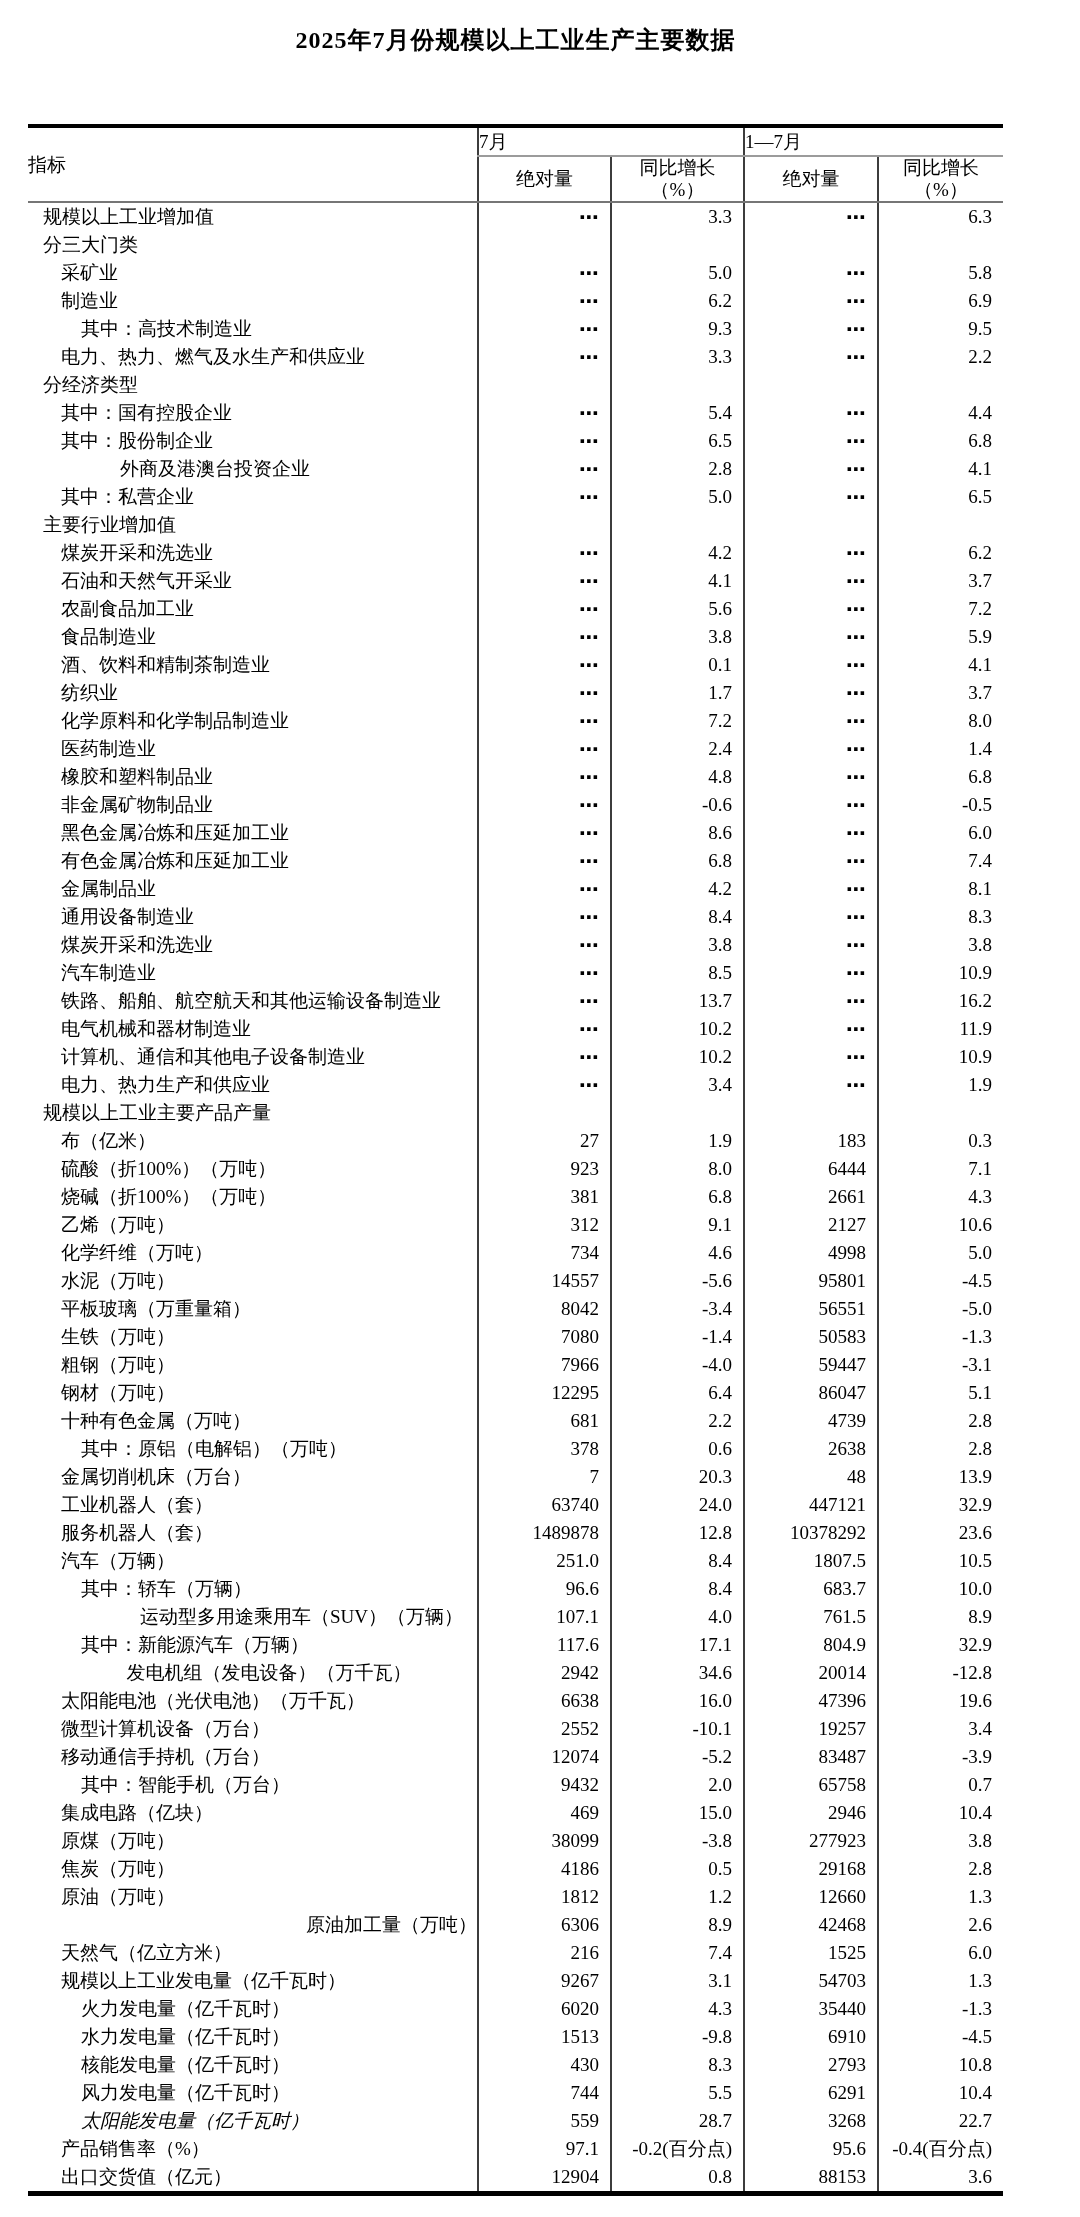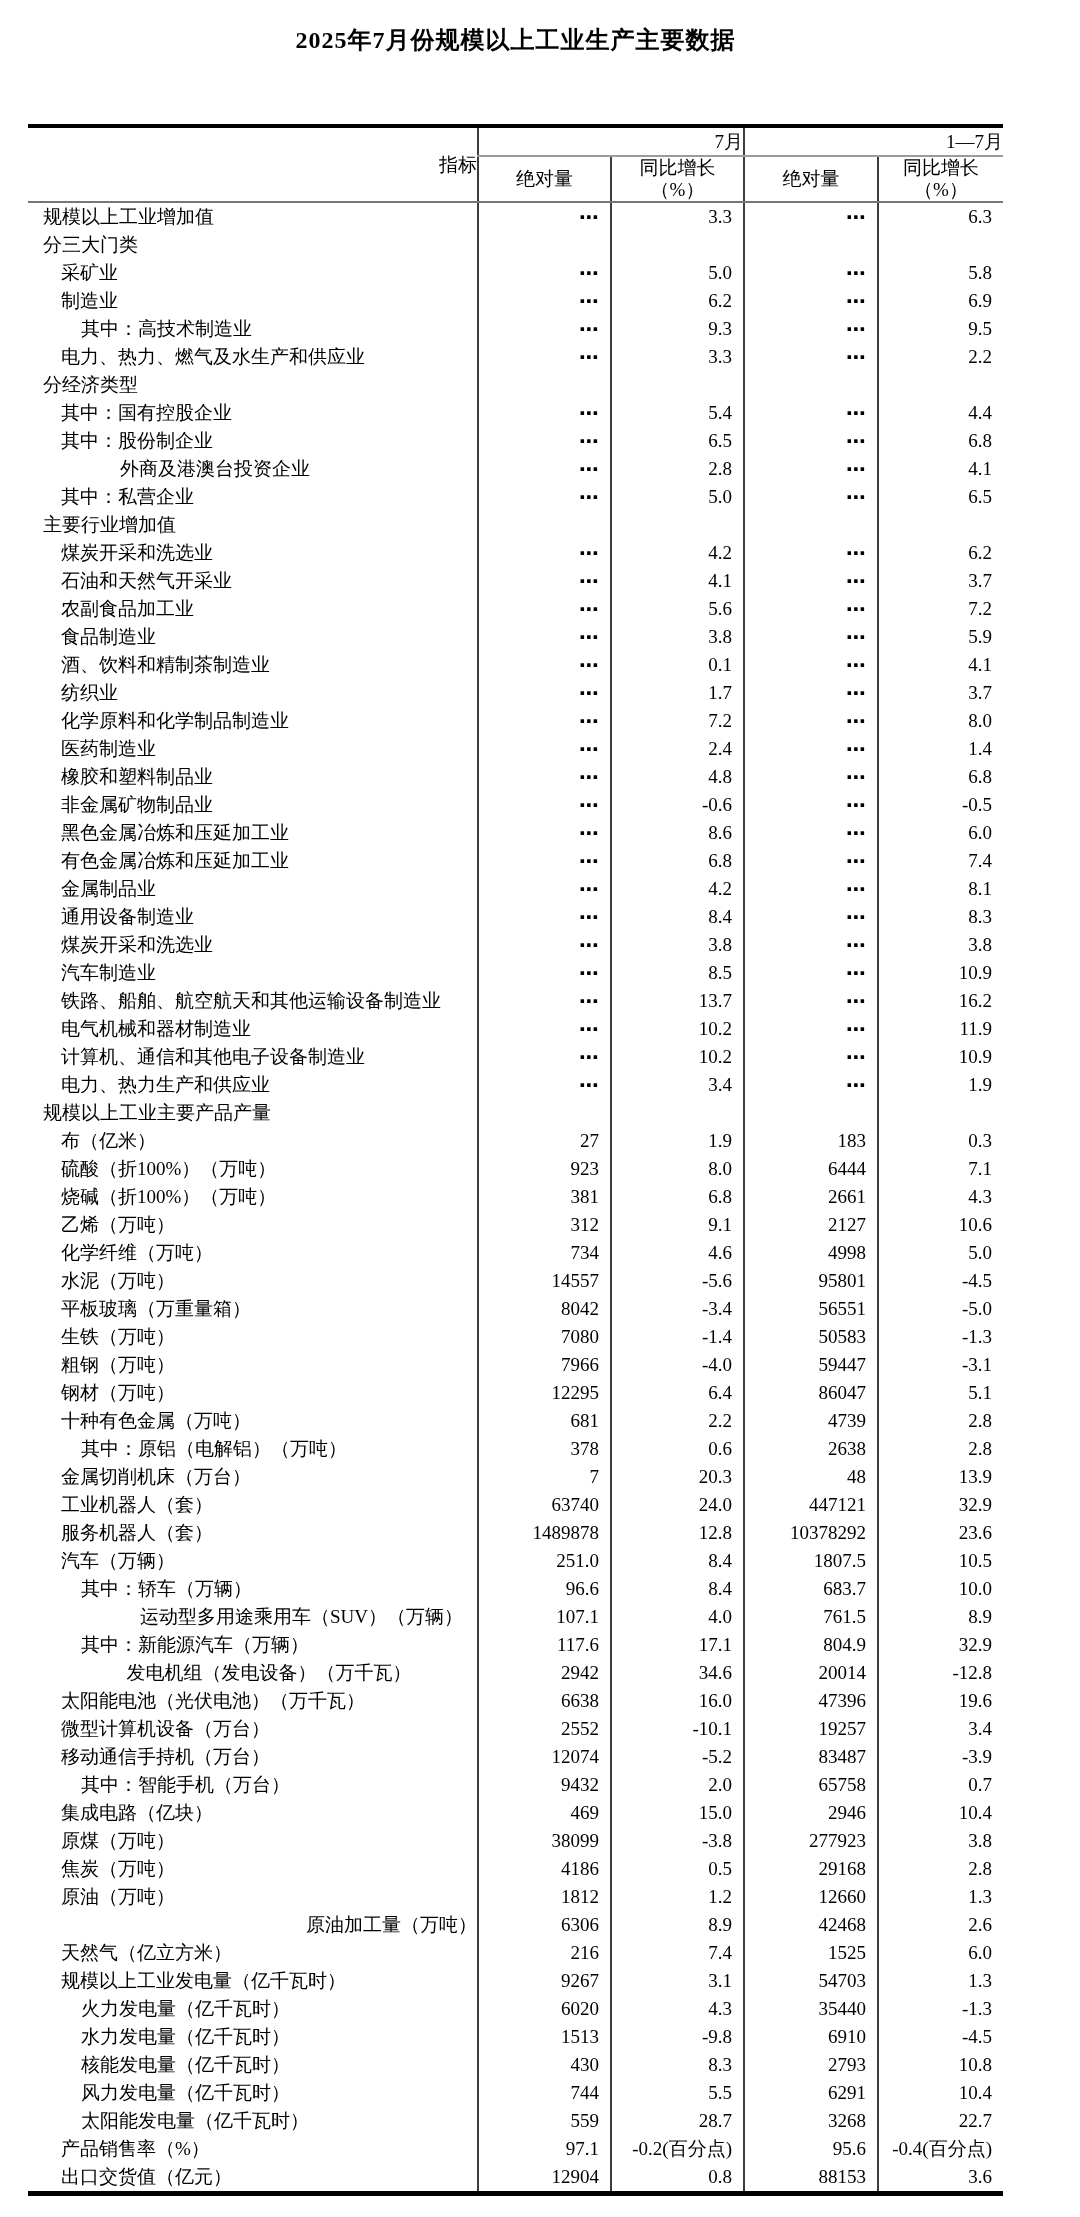--- a/index.html
+++ b/index.html
@@ -11,21 +11,21 @@
     position:absolute;top:24px;left:28px;width:975px;margin:0;
     text-align:center;font-size:24px;font-weight:bold;letter-spacing:1px;
   }
   table.tbl{
     position:absolute;left:28px;top:124px;width:975px;
     border-collapse:collapse;table-layout:fixed;
     border-top:4px solid #000;border-bottom:5px solid #000;
   }
   th,td{padding:0;font-weight:normal;font-size:19px;overflow:hidden;}
   .vline{border-left:2px solid #3c3c3c;}
-  .row-group th{height:27px;text-align:right;vertical-align:middle;}
+  .row-group th{height:27px;text-align:left;vertical-align:middle;}
   .row-group .th-g{border-bottom:2px solid #9b9b9b;}
   .th-indicator{text-align:center;vertical-align:middle;}
   .row-sub th{height:43px;text-align:center;vertical-align:middle;line-height:22px;}
   .hb{border-bottom:2px solid #767676;}
   tbody td{height:28px;vertical-align:middle;}
   td.c-label{text-align:left;white-space:nowrap;}
   td.c-val{text-align:right;padding-right:11px;white-space:nowrap;}
   td.dots{font-weight:bold;font-size:20px;}
 </style>
 </head>
@@ -531,21 +531,21 @@
         <td class="c-val vline">10.8</td>
       </tr>
       <tr>
         <td class="c-label" style="padding-left: 53px;">风力发电量（亿千瓦时）</td>
         <td class="c-val vline">744</td>
         <td class="c-val vline">5.5</td>
         <td class="c-val vline">6291</td>
         <td class="c-val vline">10.4</td>
       </tr>
       <tr>
-        <td class="c-label" style="padding-left: 53px;">太阳能发电量（亿千瓦时）</td>
+        <td class="c-label" style="padding-left: 53px; font-style: italic;">太阳能发电量（亿千瓦时）</td>
         <td class="c-val vline">559</td>
         <td class="c-val vline">28.7</td>
         <td class="c-val vline">3268</td>
         <td class="c-val vline">22.7</td>
       </tr>
       <tr>
         <td class="c-label" style="padding-left: 33px;">产品销售率（%）</td>
         <td class="c-val vline">97.1</td>
         <td class="c-val vline">-0.2(百分点)</td>
         <td class="c-val vline">95.6</td>

